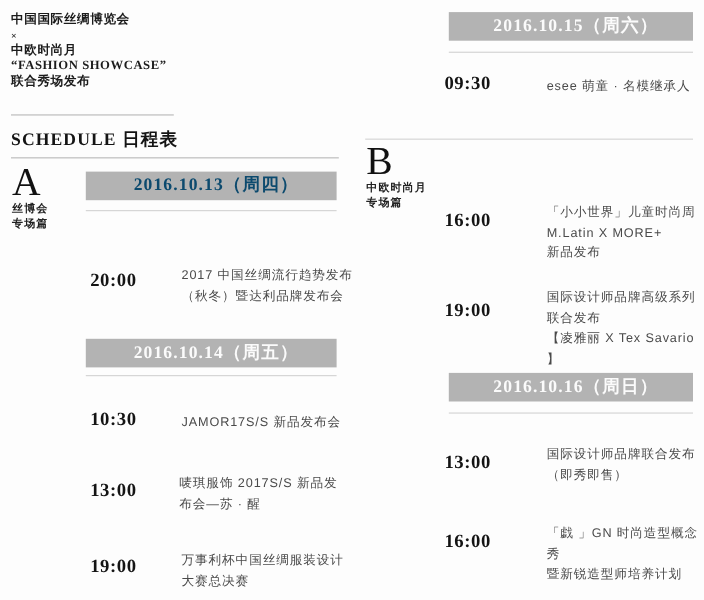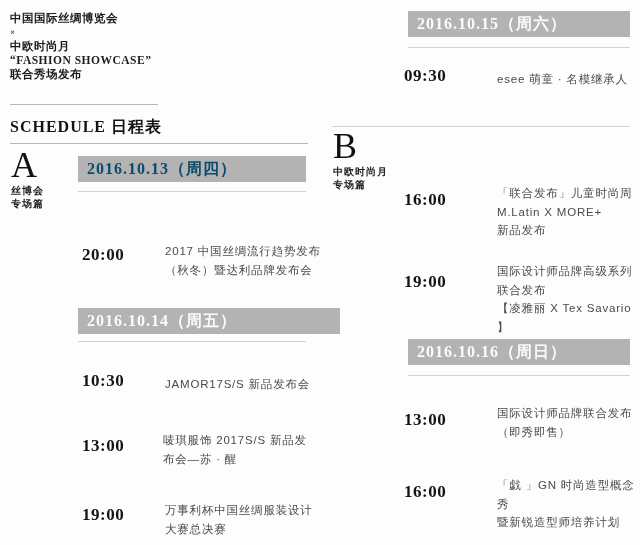--- a/index.html
+++ b/index.html
@@ -21,21 +21,21 @@
     font-family:"Liberation Serif","DejaVu Serif",serif;color:#141414;letter-spacing:1px;}
   
   .section-letter{font-family:"Liberation Serif","DejaVu Serif",serif;
     font-size:36px;line-height:36px;color:#111;font-weight:500;}
   .section-sub{font-family:"Liberation Serif","DejaVu Serif",serif;
     font-size:10px;line-height:13px;color:#222;font-weight:bold;letter-spacing:1px;}
   
   .banner{height:26px;line-height:26px;padding-left:9px;box-sizing:border-box;
     background:#b3b3b3;color:#fbfbfb;
     font-family:"Liberation Serif","DejaVu Serif",serif;
-    font-size:16px;font-weight:bold;letter-spacing:1px;}
+    font-size:16px;font-weight:bold;letter-spacing:1px;text-align:center;}
   
   .time{font-family:"Liberation Serif","DejaVu Serif",serif;
     font-size:17px;font-weight:bold;color:#141414;letter-spacing:.5px;}
   .desc{color:#4a4a4a;font-size:11.5px;line-height:18.5px;letter-spacing:.8px;}
 </style>
 </head>
 <body>
 
 <div class="abs org-block">
   <div class="org-line">中国国际丝绸博览会</div>
@@ -55,21 +55,21 @@
 
 <div class="abs banner" style="left: 78px; top: 156px; width: 228px; background: rgb(179, 179, 179); color: #0c4a6e;">2016.10.13（周四）</div>
 <div class="abs rule light" style="left:78px;top:191px;width:228px;"></div>
 
 <div class="abs time" style="left:82px;top:245px;">20:00</div>
 <div class="abs desc" style="left:165px;top:242px;">
   <div>2017 中国丝绸流行趋势发布</div>
   <div>（秋冬）暨达利品牌发布会</div>
 </div>
 
-<div class="abs banner" style="left: 78px; top: 308px; width: 262px; background: rgb(179, 179, 179); color: rgb(251, 251, 251);">2016.10.14（周五）</div>
+<div class="abs banner" style="left: 78px; top: 308px; width: 228px; background: rgb(179, 179, 179); color: rgb(251, 251, 251);">2016.10.14（周五）</div>
 <div class="abs rule light" style="left:78px;top:341px;width:228px;"></div>
 
 <div class="abs time" style="left:82px;top:371px;">10:30</div>
 <div class="abs desc" style="left:165px;top:375px;">
   <div>JAMOR17S/S 新品发布会</div>
 </div>
 
 <div class="abs time" style="left:82px;top:436px;">13:00</div>
 <div class="abs desc" style="left:163px;top:431px;">
   <div>唛琪服饰 2017S/S 新品发</div>
@@ -90,21 +90,21 @@
   <div>esee 萌童 · 名模继承人</div>
 </div>
 
 <div class="abs rule light" style="left:332px;top:126px;width:298px;"></div>
 <div class="abs section-letter" style="left:333px;top:128px;">B</div>
 <div class="abs section-sub" style="left:333px;top:165px;">中欧时尚月</div>
 <div class="abs section-sub" style="left:333px;top:178px;">专场篇</div>
 
 <div class="abs time" style="left:404px;top:190px;">16:00</div>
 <div class="abs desc" style="left:497px;top:184px;">
-  <div>「联合发布」儿童时尚周</div>
+  <div>「小小世界」儿童时尚周</div>
   <div>M.Latin X MORE+</div>
   <div>新品发布</div>
 </div>
 
 <div class="abs time" style="left:404px;top:272px;">19:00</div>
 <div class="abs desc" style="left:497px;top:262px;">
   <div>国际设计师品牌高级系列</div>
   <div>联合发布</div>
   <div>【凌雅丽 X Tex Savario 】</div>
 </div>

